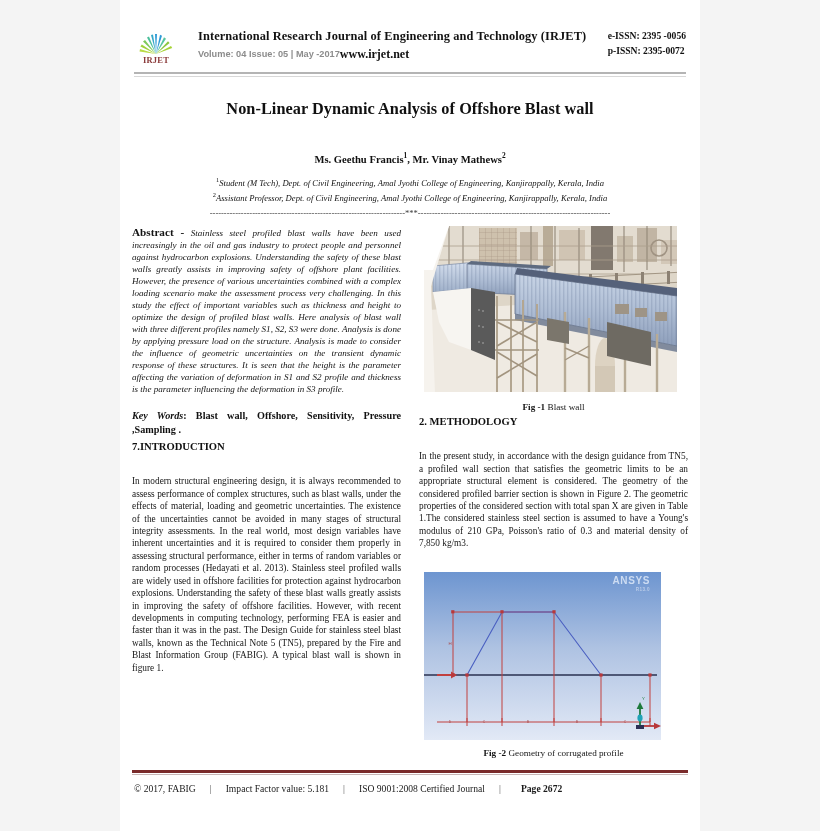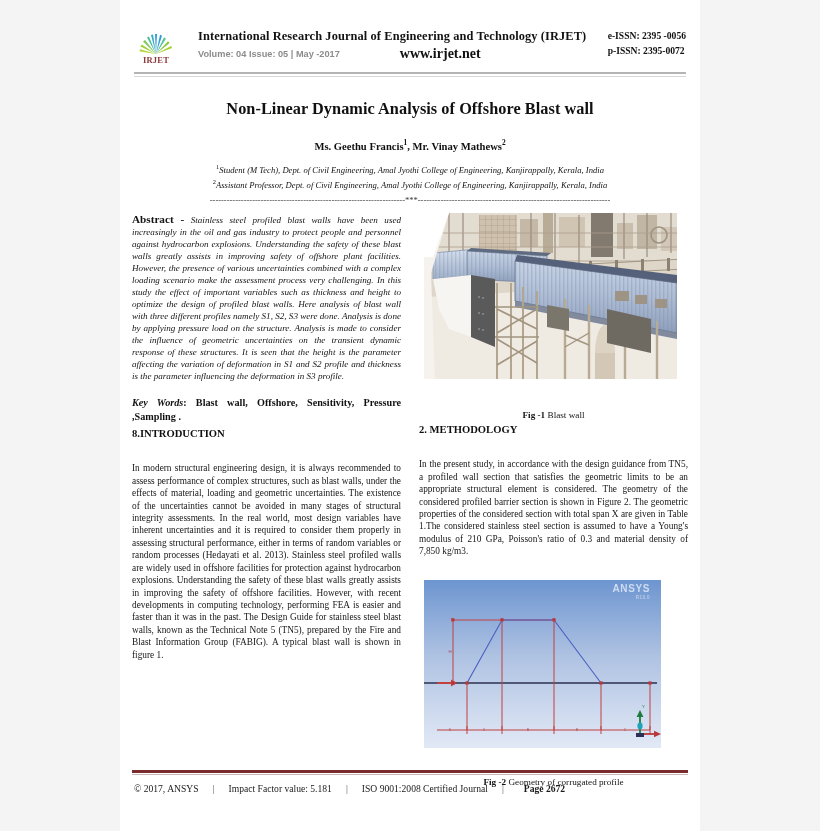--- a/index.html
+++ b/index.html
@@ -76,24 +76,23 @@
   }
   .jvolume {
     font-family: "Liberation Sans", sans-serif;
     font-size: 9.2px;
     font-weight: bold;
     color: #8c8c8c;
     white-space: nowrap;
   }
   .jsite {
     font-family: "Liberation Serif", serif;
-    font-size: 14px;
+    font-size: 12px;
     font-weight: bold;
     color: #111;
-    margin-left: 60px;
     white-space: nowrap;
   }
   .jhead-right {
     flex: 0 0 auto;
     text-align: left;
     padding-left: 10px;
   }
   .issn {
     font-family: "Liberation Serif", serif;
     font-size: 9.6px;
@@ -119,21 +118,21 @@
     font-size: 16.3px;
     color: #101010;
     margin-top: 22px;
     letter-spacing: 0.05px;
   }
   .authors {
     text-align: center;
     font-family: "Liberation Serif", serif;
     font-weight: bold;
     font-size: 10.6px;
-    margin-top: 19px;
+    margin-top: 32px;
     color: #101010;
   }
   .authors sup { font-size: 7.4px; }
   .affil {
     text-align: center;
     font-family: "Liberation Serif", serif;
     font-style: italic;
     font-size: 8.6px;
     line-height: 12.6px;
     color: #141414;
@@ -216,21 +215,21 @@
   }
   .fig-frame.ansys {
     height: 172px;
     margin-top: 20px;
   }
   .fig-caption {
     text-align: center;
     font-family: "Liberation Serif", serif;
     font-size: 9.2px;
     color: #141414;
-    margin-top: 27px;
+    margin-top: 6px;
   }
   .fig-caption b { font-weight: bold; }
 
   
   .footer-wrap {
     position: absolute;
     left: 12px;
     top: 770px;
     width: 556px;
   }
@@ -321,21 +320,21 @@
       <div class="dash-sep"><span>---------------------------------------------------------------------</span><span>***</span><span>--------------------------------------------------------------------</span></div>
 
       <div class="cols">
 
         <div class="col">
 
           <div class="abstract"><b>Abstract -</b><span> Stainless steel profiled blast walls have been used increasingly in the oil and gas industry to protect people and personnel against hydrocarbon explosions. Understanding the safety of these blast walls greatly assists in improving safety of offshore plant facilities. However, the presence of various uncertainties combined with a complex loading scenario make the assessment process very challenging. In this study the effect of important variables such as thickness and height to optimize the design of profiled blast walls. Here analysis of blast wall with three different profiles namely S1, S2, S3 were done. Analysis is done by applying pressure load on the structure. Analysis is made to consider the influence of geometric uncertainties on the transient dynamic response of these structures. It is seen that the height is the parameter affecting the variation of deformation in S1 and S2 profile and thickness is the parameter influencing the deformation in S3 profile.</span></div>
 
           <div class="keywords"><span class="kw-lead">Key Words</span><span>: Blast wall, Offshore, Sensitivity, Pressure ,Sampling .</span></div>
 
-          <div class="sec-head">8.INTRODUCTION</div>
+          <div class="sec-head">7.INTRODUCTION</div>
 
           <div class="body-text">In modern structural engineering design, it is always recommended to assess performance of complex structures, such as blast walls, under the effects of material, loading and geometric uncertainties. The existence of the uncertainties cannot be avoided in many stages of structural integrity assessments. In the real world, most design variables have inherent uncertainties and it is required to consider them properly in assessing structural performance, either in terms of random variables or random processes (Hedayati et al. 2013). Stainless steel profiled walls are widely used in offshore facilities for protection against hydrocarbon explosions. Understanding the safety of these blast walls greatly assists in improving the safety of offshore facilities. However, with recent developments in computing technology, performing FEA is easier and faster than it was in the past. The Design Guide for stainless steel blast walls, known as the Technical Note 5 (TN5), prepared by the Fire and Blast Information Group (FABIG). A typical blast wall is shown in figure 1.</div>
         </div>
 
         <div class="col">
 
           <figure class="figure">
             <div class="fig-frame">
               <svg width="265" height="170" viewBox="0 0 265 170">
                 <defs>
@@ -585,21 +584,21 @@
           </figure>
 
         </div>
       </div>
     </div>
 
     <div class="footer-wrap">
       <div class="footer-rule"></div>
       <div class="footer-rule2"></div>
       <div class="footer-row">
-        <span class="f-copy">© 2017, ANSYS</span>
+        <span class="f-copy">© 2017, FABIG</span>
         <span class="pipe">|</span>
         <span>Impact Factor value: 5.181</span>
         <span class="pipe">|</span>
         <span>ISO 9001:2008 Certified Journal</span>
         <span class="pipe">|</span>
         <span class="f-page">Page 2672</span>
       </div>
     </div>
 
   </div>

